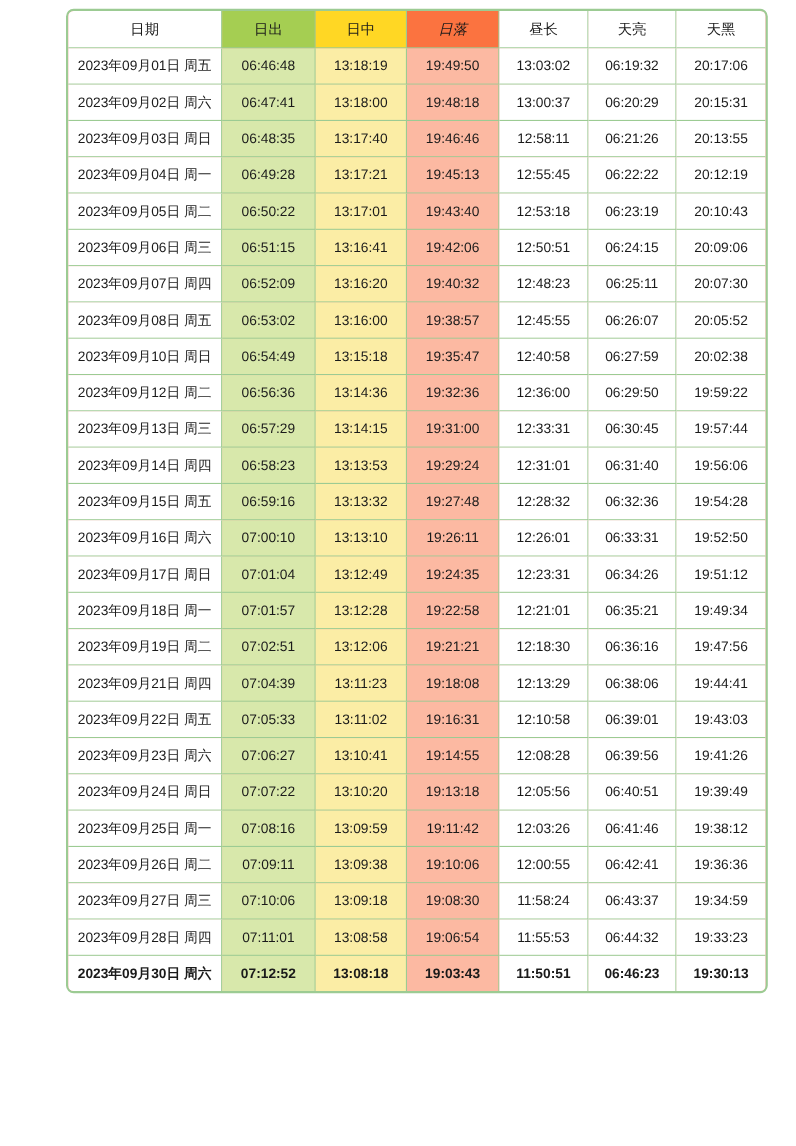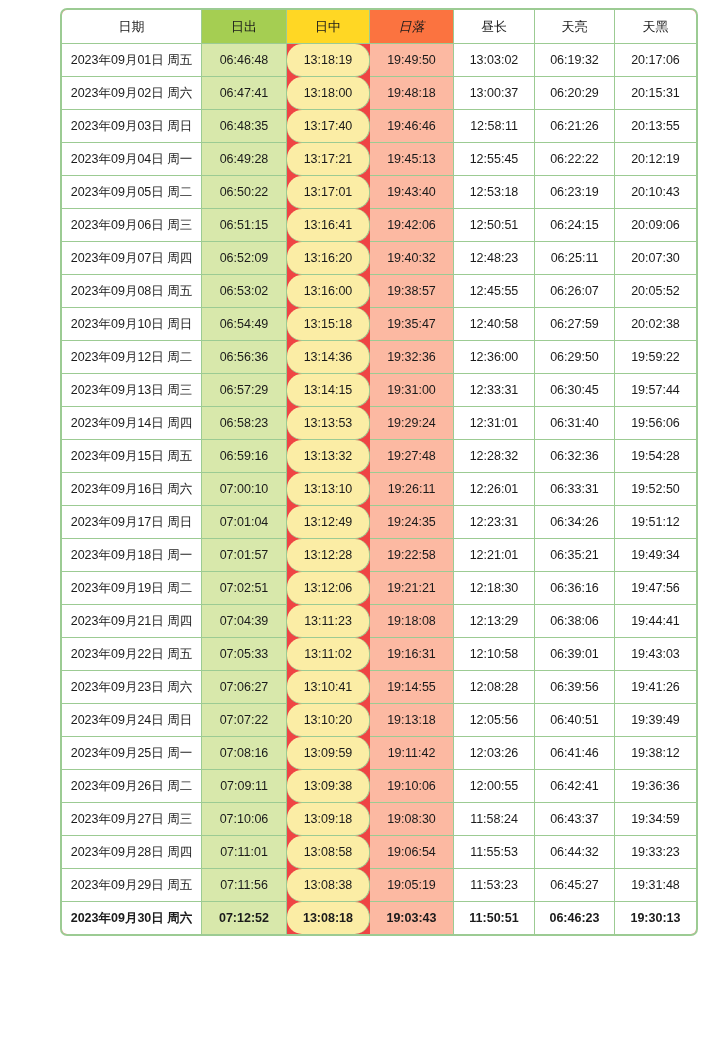--- a/index.html
+++ b/index.html
@@ -20,21 +20,21 @@
     padding: 8px 10px 9px 60px;
   }
   table.sun-table {
     border-collapse: separate;
     border-spacing: 0;
     width: 520px;
     table-layout: fixed;
     border: 2px solid #9ccb93;
     border-radius: 7px;
     overflow: hidden;
-    background: #ef4444;
+    background: #fca5a5;
   }
   table.sun-table th,
   table.sun-table td {
     border-right: 1px solid #9ccb93;
     border-bottom: 1px solid #9ccb93;
     height: 32px;
     line-height: 32px;
     padding: 0;
     text-align: center;
     vertical-align: middle;
@@ -68,21 +68,21 @@
   col.c-dusk   { width: 81px; }
 
   
   th.h-rise { background: #a5ce52; }
   th.h-noon { background: #ffd724; }
   th.h-set  { background: #fb7340; font-style: italic; }
   th.h-plain { background: #ffffff; }
 
   
   td.t-rise { background: #d8e8ab; }
-  td.t-noon { background: #fbeda5; border-radius: 15px; }
+  td.t-noon { background: #fbeda5; }
   td.t-set  { background: #fcb9a2; }
   td.t-plain { background: #ffffff; }
   td.t-date { background: #ffffff; }
 </style>
 </head>
 <body>
 
 <div id="sun-table-wrap">
   <table class="sun-table">
     <colgroup>
@@ -325,29 +325,20 @@
         <tr>
           <td class="t-date">2023年09月28日 周四</td>
           <td class="t-rise">07:11:01</td>
           <td class="t-noon">13:08:58</td>
           <td class="t-set">19:06:54</td>
           <td class="t-plain">11:55:53</td>
           <td class="t-plain">06:44:32</td>
           <td class="t-plain">19:33:23</td>
         </tr>
         <tr>
-          <td class="t-date">2023年09月29日 周五</td>
-          <td class="t-rise">07:11:56</td>
-          <td class="t-noon">13:08:38</td>
-          <td class="t-set">19:05:19</td>
-          <td class="t-plain">11:53:23</td>
-          <td class="t-plain">06:45:27</td>
-          <td class="t-plain">19:31:48</td>
-        </tr>
-        <tr>
           <td class="t-date">2023年09月30日 周六</td>
           <td class="t-rise">07:12:52</td>
           <td class="t-noon">13:08:18</td>
           <td class="t-set">19:03:43</td>
           <td class="t-plain">11:50:51</td>
           <td class="t-plain">06:46:23</td>
           <td class="t-plain">19:30:13</td>
         </tr>
       </tbody>
   </table>

